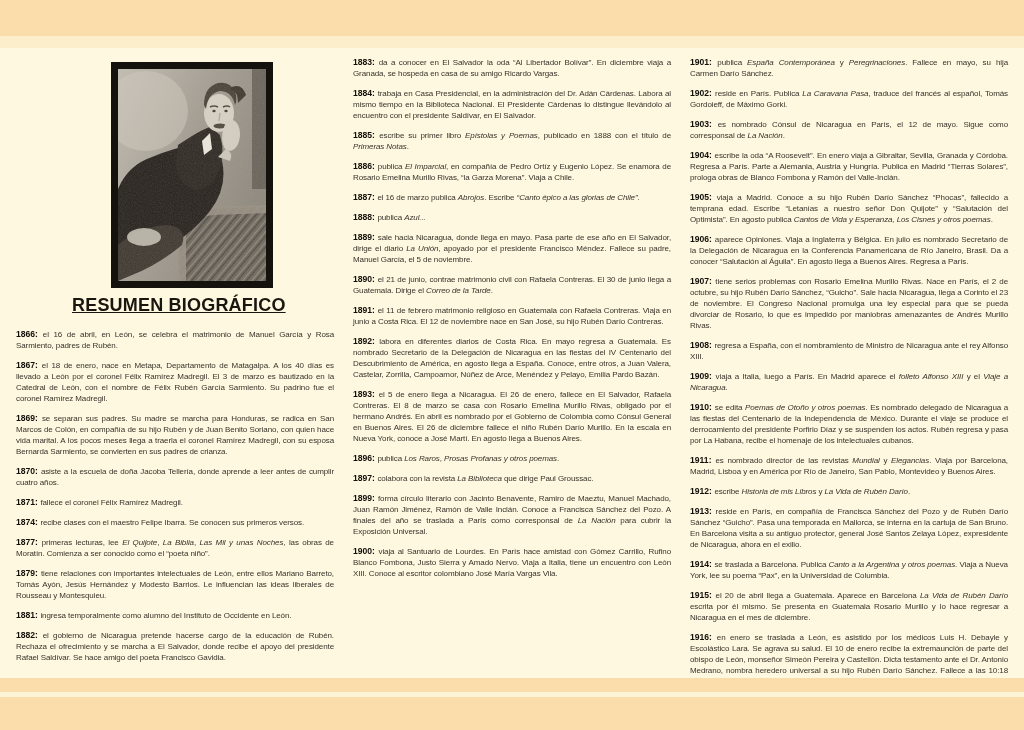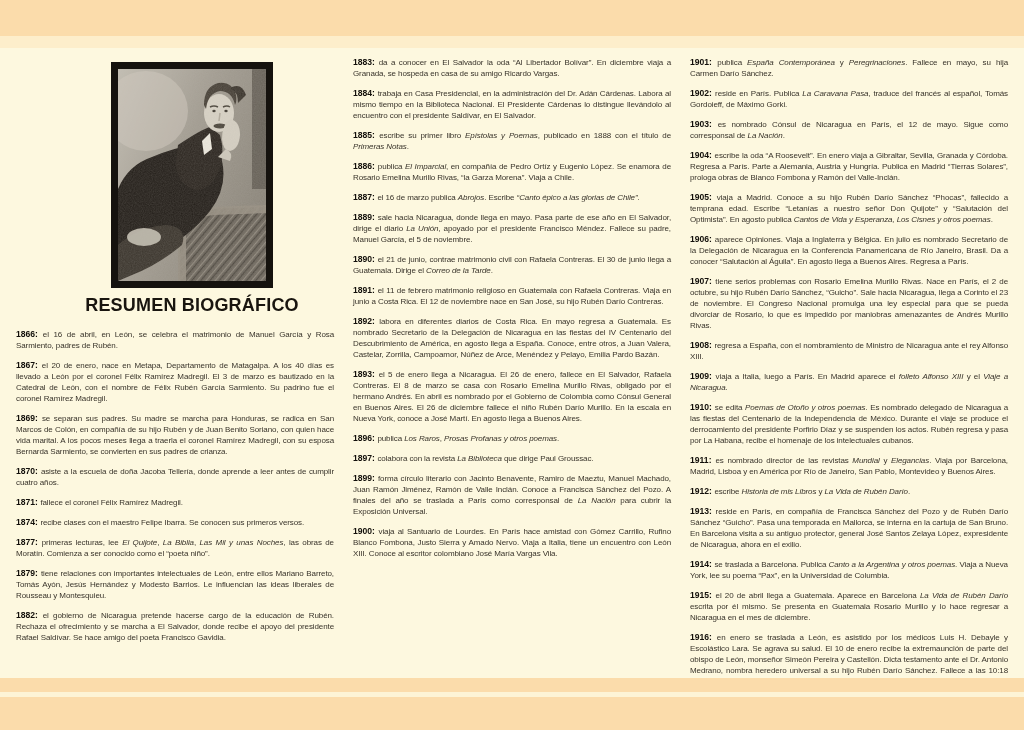--- a/index.html
+++ b/index.html
@@ -35,26 +35,27 @@
   .photo-frame {
     width: 162px;
     height: 226px;
     margin: 0 auto;
     border: 7px solid #15120e;
     background: #9a948a;
   }
   .photo-frame svg { display: block; width: 100%; height: 100%; }
   .doc-title {
     margin: 7px 0 0 0;
-    text-align: center;
+    text-align: left;
     font-size: 18px;
     font-weight: bold;
     letter-spacing: 0.2px;
     color: #19150f;
     white-space: nowrap;
+    text-decoration: underline;
   }
 
   .entries { margin-top: 13px; }
   .col-2 .entries, .col-3 .entries { margin-top: 9px; }
   .entry {
     margin: 0 0 9px 0;
     font-size: 8px;
     line-height: 11px;
     letter-spacing: -0.1px;
     text-align: justify;
@@ -128,38 +129,40 @@
             <path d="M112 50 Q122 52 122 66 Q121 80 112 82 Q105 82 104 70 Q104 56 112 50 Z" fill="#d6d0c3"></path>
             <path d="M108 80 Q116 84 112 92 L100 88 Z" fill="#cfc9bc"></path>
 
             <rect x="0" y="0" width="148" height="212" filter="url(#grain)"></rect>
           </svg>
         </div>
         <h1 class="doc-title">RESUMEN BIOGRÁFICO</h1>
       </div>
       <div class="entries">
           <p class="entry"><b class="year">1866: </b><span>el 16 de abril, en León, se celebra el matrimonio de Manuel García y Rosa Sarmiento, padres de Rubén.</span></p>
-          <p class="entry"><b class="year">1867: </b><span>el 20 de enero, nace en Metapa, Departamento de Matagalpa. A los 40 días es llevado a León por el coronel Félix Ramírez Madregil. El 3 de marzo es bautizado en la Catedral de León, con el nombre de Félix Rubén García Sarmiento. Su padrino fue el coronel Ramírez Madregil.</span></p>
+          <p class="entry"><b class="year">1867: </b><span>el 18 de enero, nace en Metapa, Departamento de Matagalpa. A los 40 días es llevado a León por el coronel Félix Ramírez Madregil. El 3 de marzo es bautizado en la Catedral de León, con el nombre de Félix Rubén García Sarmiento. Su padrino fue el coronel Ramírez Madregil.</span></p>
           <p class="entry"><b class="year">1869: </b><span>se separan sus padres. Su madre se marcha para Honduras, se radica en San Marcos de Colón, en compañía de su hijo Rubén y de Juan Benito Soriano, con quien hace vida marital. A los pocos meses llega a traerla el coronel Ramírez Madregil, con su esposa Bernarda Sarmiento, se convierten en sus padres de crianza.</span></p>
           <p class="entry"><b class="year">1870: </b><span>asiste a la escuela de doña Jacoba Tellería, donde aprende a leer antes de cumplir cuatro años.</span></p>
           <p class="entry"><b class="year">1871: </b><span>fallece el coronel Félix Ramírez Madregil.</span></p>
           <p class="entry"><b class="year">1874: </b><span>recibe clases con el maestro Felipe Ibarra. Se conocen sus primeros versos.</span></p>
           <p class="entry"><b class="year">1877: </b><span>primeras lecturas, lee <em>El Quijote</em>, <em>La Biblia</em>, <em>Las Mil y unas Noches</em>, las obras de Moratín. Comienza a ser conocido como el “poeta niño”.</span></p>
           <p class="entry"><b class="year">1879: </b><span>tiene relaciones con importantes intelectuales de León, entre ellos Mariano Barreto, Tomás Ayón, Jesús Hernández y Modesto Barrios. Le influencian las ideas liberales de Rousseau y Montesquieu.</span></p>
+          <p class="entry"><b class="year">1881: </b><span>ingresa temporalmente como alumno del Instituto de Occidente en León.</span></p>
           <p class="entry"><b class="year">1882: </b><span>el gobierno de Nicaragua pretende hacerse cargo de la educación de Rubén. Rechaza el ofrecimiento y se marcha a El Salvador, donde recibe el apoyo del presidente Rafael Saldívar. Se hace amigo del poeta Francisco Gavidia.</span></p>
         </div>
     </div>
 
     <div class="col col-2">
       <div class="entries">
           <p class="entry"><b class="year">1883: </b><span>da a conocer en El Salvador la oda “Al Libertador Bolívar”. En diciembre viaja a Granada, se hospeda en casa de su amigo Ricardo Vargas.</span></p>
           <p class="entry"><b class="year">1884: </b><span>trabaja en Casa Presidencial, en la administración del Dr. Adán Cárdenas. Labora al mismo tiempo en la Biblioteca Nacional. El Presidente Cárdenas lo distingue llevándolo al encuentro con el presidente Saldívar, en El Salvador.</span></p>
           <p class="entry"><b class="year">1885: </b><span>escribe su primer libro <em>Epístolas y Poemas</em>, publicado en 1888 con el título de <em>Primeras Notas</em>.</span></p>
           <p class="entry"><b class="year">1886: </b><span>publica <em>El Imparcial</em>, en compañía de Pedro Ortíz y Eugenio López. Se enamora de Rosario Emelina Murillo Rivas, “la Garza Morena”. Viaja a Chile.</span></p>
           <p class="entry"><b class="year">1887: </b><span>el 16 de marzo publica <em>Abrojos</em>. Escribe <em>“Canto épico a las glorias de Chile”</em>.</span></p>
+          <p class="entry"><b class="year">1888: </b><span>publica <em>Azul...</em></span></p>
           <p class="entry"><b class="year">1889: </b><span>sale hacia Nicaragua, donde llega en mayo. Pasa parte de ese año en El Salvador, dirige el diario <em>La Unión</em>, apoyado por el presidente Francisco Méndez. Fallece su padre, Manuel García, el 5 de noviembre.</span></p>
           <p class="entry"><b class="year">1890: </b><span>el 21 de junio, contrae matrimonio civil con Rafaela Contreras. El 30 de junio llega a Guatemala. Dirige el <em>Correo de la Tarde</em>.</span></p>
           <p class="entry"><b class="year">1891: </b><span>el 11 de febrero matrimonio religioso en Guatemala con Rafaela Contreras. Viaja en junio a Costa Rica. El 12 de noviembre nace en San José, su hijo Rubén Darío Contreras.</span></p>
           <p class="entry"><b class="year">1892: </b><span>labora en diferentes diarios de Costa Rica. En mayo regresa a Guatemala. Es nombrado Secretario de la Delegación de Nicaragua en las fiestas del IV Centenario del Descubrimiento de América, en agosto llega a España. Conoce, entre otros, a Juan Valera, Castelar, Zorrilla, Campoamor, Núñez de Arce, Menéndez y Pelayo, Emilia Pardo Bazán.</span></p>
           <p class="entry"><b class="year">1893: </b><span>el 5 de enero llega a Nicaragua. El 26 de enero, fallece en El Salvador, Rafaela Contreras. El 8 de marzo se casa con Rosario Emelina Murillo Rivas, obligado por el hermano Andrés. En abril es nombrado por el Gobierno de Colombia como Cónsul General en Buenos Aires. El 26 de diciembre fallece el niño Rubén Darío Murillo. En la escala en Nueva York, conoce a José Martí. En agosto llega a Buenos Aires.</span></p>
           <p class="entry"><b class="year">1896: </b><span>publica <em>Los Raros</em>, <em>Prosas Profanas y otros poemas</em>.</span></p>
           <p class="entry"><b class="year">1897: </b><span>colabora con la revista <em>La Biblioteca</em> que dirige Paul Groussac.</span></p>
           <p class="entry"><b class="year">1899: </b><span>forma círculo literario con Jacinto Benavente, Ramiro de Maeztu, Manuel Machado, Juan Ramón Jiménez, Ramón de Valle Inclán. Conoce a Francisca Sánchez del Pozo. A finales del año se traslada a París como corresponsal de <em>La Nación</em> para cubrir la Exposición Universal.</span></p>
           <p class="entry"><b class="year">1900: </b><span>viaja al Santuario de Lourdes. En París hace amistad con Gómez Carrillo, Rufino Blanco Fombona, Justo Sierra y Amado Nervo. Viaja a Italia, tiene un encuentro con León XIII. Conoce al escritor colombiano José María Vargas Vila.</span></p>
         </div>

